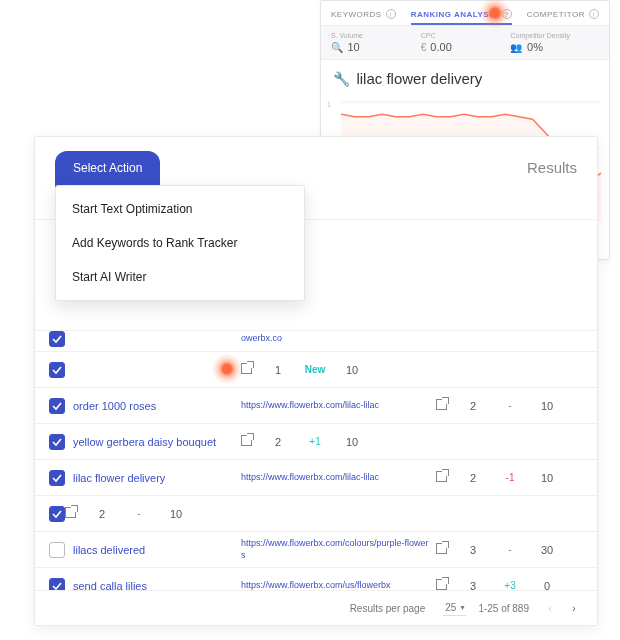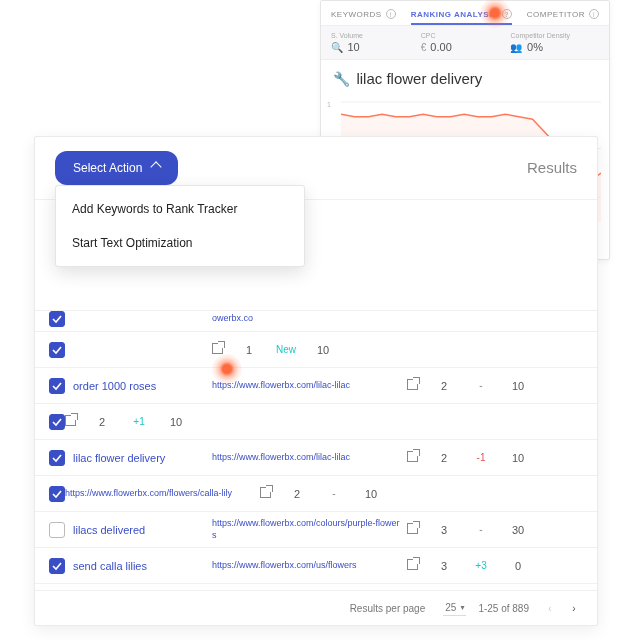--- a/index.html
+++ b/index.html
@@ -36,44 +36,44 @@
   
   .panel-table {
     position:absolute; top:136px; left:34px; width:564px; height:490px;
     background:#fff; border:1px solid #eaeaea; border-radius:2px;
     box-shadow: 0 4px 16px rgba(0,0,0,0.07);
     display:flex; flex-direction:column;
   }
   .action-row { padding:14px 20px; border-bottom:1px solid #f0f0f0; display:flex; align-items:flex-start; gap:20px; position:relative; z-index:5;}
   .action-btn {
     background:#3a4ec6; color:#fff; padding:10px 18px; border:none; border-radius:12px;
-    font-size:12px; display:flex; align-items:flex-start; gap:10px; cursor:pointer;
+    font-size:12px; display:flex; align-items:flex-end; gap:10px; cursor:pointer;flex-direction:column;
   }
   .action-btn .chev { width:8px;height:8px; border-right:1.5px solid #fff; border-top:1.5px solid #fff; transform:rotate(-45deg); margin-top:2px;}
   .dropdown {
     position:absolute; top:48px; left:20px; width:250px;
     background:#fff; border:1px solid #e5e5e5; box-shadow:0 6px 18px rgba(0,0,0,0.12); border-radius:3px;
     padding:6px 0; z-index:10;
   }
   .dropdown .item { padding:10px 16px; font-size:12px; color:#222; cursor:pointer;}
   .results-label { font-size:15px; color:#888; margin-top:8px; margin-left:auto;}
   .table-body { flex:1; overflow:hidden; margin-top:110px;}
   .row { display:flex; align-items:center; padding:6px 14px; border-top:1px solid #f0f0f0; font-size:11px; min-height:36px;}
   .row .cb { width:16px;height:16px; border:1.5px solid #3a4ec6; border-radius:3px; background:#3a4ec6; display:flex;align-items:center;justify-content:center; flex-shrink:0;}
   .row .cb.off { background:#fff; border-color:#bbb;}
   .row .cb svg { width:10px;height:10px;}
-  .row .kw { width:147px; padding:0 8px; color:#3a4ec6; font-weight:400;}
+  .row .kw { width:176px; padding:0 8px; color:#3a4ec6; font-weight:400;}
   .row .url { width:195px; color:#3a4ec6; font-size:9px; line-height:1.3; word-break:break-all; padding-right:6px;}
   .row .ext { width:20px; color:#888;}
   .ext-icon { width:11px;height:11px;border:1.3px solid #888; position:relative; display:inline-block;}
   .ext-icon::after { content:""; position:absolute; width:6px;height:6px; border-top:1.3px solid #888; border-right:1.3px solid #888; top:-3px; right:-3px; background:#fff;}
   .row .v1 { width:34px; text-align:center; color:#555;}
   .row .v2 { width:40px; text-align:center; font-size:10px;}
   .row .v3 { width:34px; text-align:center; color:#555;}
-  .v2.new { color:#1fc6c6; font-weight:400;}
+  .v2.new { color:#1fc6c6; font-weight:700;}
   .v2.plus { color:#1fc6c6;}
   .v2.neg { color:#e25555;}
   .v2.neutral { color:#888;}
   .row.partial { padding-top:0; padding-bottom:4px; min-height:18px;}
   .row.partial .url { color:#3a4ec6;}
   .footer { display:flex; align-items:center; justify-content:flex-end; gap:12px; padding:8px 14px; border-top:1px solid #f0f0f0; font-size:10px; color:#777;}
   .footer .perpage { display:flex; align-items:center; gap:18px;}
   .footer .pnum { display:flex; align-items:center; gap:4px; border-bottom:1px solid #ddd; padding:2px 2px;}
   .footer .nav { display:flex; gap:6px; align-items:center;}
   .nav-btn { width:18px;height:18px;display:flex;align-items:center;justify-content:center; color:#ccc;}
@@ -147,22 +147,23 @@
 <div class="pulse" style="top:354px; left:212px;"></div>
 
 <div class="panel-table">
   <div class="action-row">
     <button class="action-btn">
       <span>Select Action</span>
       <span class="chev"></span>
     </button>
     <span class="results-label">Results</span>
     <div class="dropdown">
+      <div class="item">Start Text Optimization</div>
       <div class="item">Add Keywords to Rank Tracker</div>
-      <div class="item">Start Text Optimization</div>
+      <div class="item">Start AI Writer</div>
     </div>
   </div>
 
   <div class="table-body" id="tbody">
       <div class="row partial">
         <span class="cb ">
           <svg viewBox="0 0 10 10">
             <path d="M1 5 L4 8 L9 2" stroke="#fff" stroke-width="1.6" fill="none"></path>
           </svg>
         </span>
@@ -197,20 +198,21 @@
         <span class="v1">2</span>
         <span class="v2 neutral">-</span>
         <span class="v3">10</span>
       </div>
       <div class="row">
         <span class="cb ">
           <svg viewBox="0 0 10 10">
             <path d="M1 5 L4 8 L9 2" stroke="#fff" stroke-width="1.6" fill="none"></path>
           </svg>
         </span>
+        <span class="kw">yellow gerbera daisy bouquet</span>
         <span class="ext"><span class="ext-icon"></span></span>
         <span class="v1">2</span>
         <span class="v2 plus">+1</span>
         <span class="v3">10</span>
       </div>
       <div class="row">
         <span class="cb ">
           <svg viewBox="0 0 10 10">
             <path d="M1 5 L4 8 L9 2" stroke="#fff" stroke-width="1.6" fill="none"></path>
           </svg>
@@ -221,21 +223,20 @@
         <span class="v1">2</span>
         <span class="v2 neg">-1</span>
         <span class="v3">10</span>
       </div>
       <div class="row">
         <span class="cb ">
           <svg viewBox="0 0 10 10">
             <path d="M1 5 L4 8 L9 2" stroke="#fff" stroke-width="1.6" fill="none"></path>
           </svg>
         </span>
-        <span class="url">https://www.flowerbx.com/flowers/calla-lily</span>
         <span class="ext"><span class="ext-icon"></span></span>
         <span class="v1">2</span>
         <span class="v2 neutral">-</span>
         <span class="v3">10</span>
       </div>
       <div class="row">
         <span class="cb off"></span>
         <span class="kw">lilacs delivered</span>
         <span class="url">https://www.flowerbx.com/colours/purple-flowers</span>
         <span class="ext"><span class="ext-icon"></span></span>
@@ -243,21 +244,21 @@
         <span class="v2 neutral">-</span>
         <span class="v3">30</span>
       </div>
       <div class="row">
         <span class="cb ">
           <svg viewBox="0 0 10 10">
             <path d="M1 5 L4 8 L9 2" stroke="#fff" stroke-width="1.6" fill="none"></path>
           </svg>
         </span>
         <span class="kw">send calla lilies</span>
-        <span class="url">https://www.flowerbx.com/us/flowers</span>
+        <span class="url">https://www.flowerbx.com/us/flowerbx</span>
         <span class="ext"><span class="ext-icon"></span></span>
         <span class="v1">3</span>
         <span class="v2 plus">+3</span>
         <span class="v3">0</span>
       </div>
       <div class="row"></div>
     </div>
 
   <div class="footer">
     <div class="perpage">

